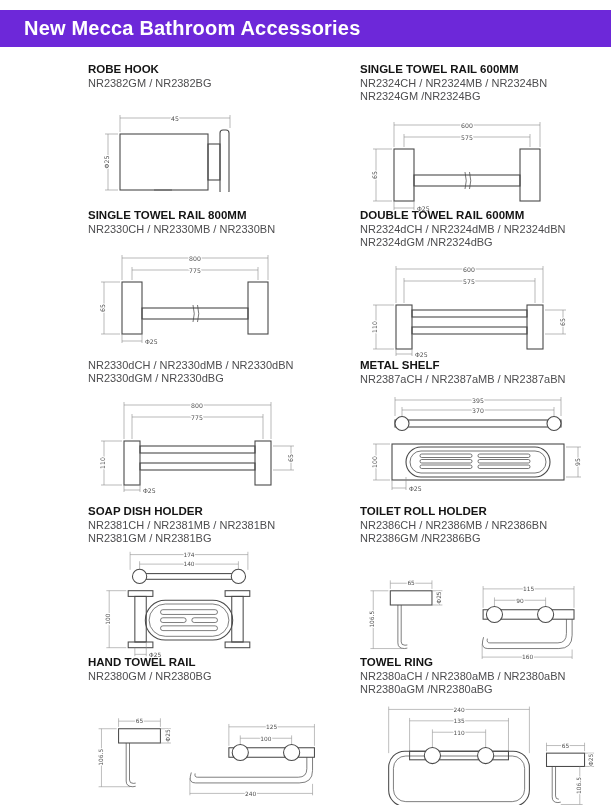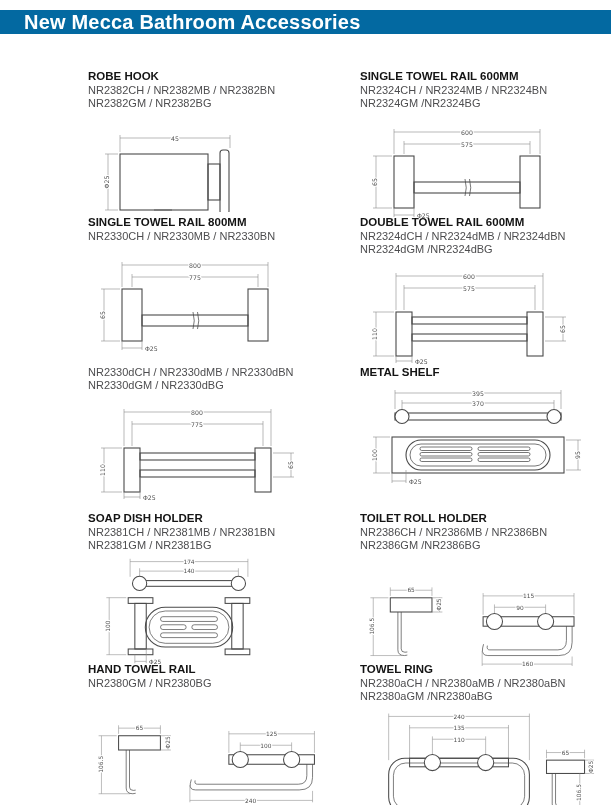--- a/index.html
+++ b/index.html
@@ -1,27 +1,27 @@
 <!DOCTYPE html>
 <html><head>
 <meta charset="utf-8">
 <style>
   html,body{margin:0;padding:0;}
   body{
     width:611px;height:805px;background:#ffffff;overflow:hidden;
     font-family:"Liberation Sans", sans-serif;
   }
-  .header-bar{margin-top:10px;height:24px;background:#0369a1;display:flex;align-items:center;}
+  .header-bar{margin-top:10px;height:37px;background:#6d28d9;display:flex;align-items:center;}
   .header-title{color:#ffffff;font-size:20px;font-weight:bold;padding-left:24px;letter-spacing:.2px;}
   .grid{
     margin-left:88px;margin-top:16px;display:grid;
     grid-template-columns:272px 251px;
     grid-template-rows:146px 150px 146px 151px 157px;
   }
-  .card{overflow:visible;margin-top:20px;}
+  .card{overflow:visible;}
   .title{font-size:11.5px;font-weight:bold;color:#141414;line-height:13px;margin:0 0 1px 0;}
   .models{font-size:11px;color:#4d4d4f;line-height:13px;white-space:nowrap;}
   svg.drawing{display:block;}
   .outline{fill:none;stroke:#4a4a4a;stroke-width:1.1;}
   .thin{fill:none;stroke:#4a4a4a;stroke-width:.75;}
   .dim{fill:none;stroke:#8c8c8c;stroke-width:.6;}
   .wfill{fill:#ffffff;stroke:#4a4a4a;stroke-width:1.1;}
   .dimtext{
     font-family:"DejaVu Sans", sans-serif;font-size:6.2px;fill:#4f4f4f;
     stroke:#ffffff;stroke-width:2.4px;paint-order:stroke;stroke-linejoin:round;
@@ -33,21 +33,20 @@
 <body>
 
 <div class="header-bar">
   <div class="header-title">New Mecca Bathroom Accessories</div>
 </div>
 
 <div class="grid">
 
   <div class="card">
     <div class="title">ROBE HOOK</div>
-    <div class="models">NR2382CH / NR2382MB / NR2382BN</div>
     <div class="models">NR2382GM / NR2382BG</div>
     <svg class="drawing" width="150" height="88" viewBox="0 0 150 88" style="margin:14px 0 0 10px">
       <line class="dim" x1="22" y1="14" x2="132" y2="14"></line>
       <line class="dim" x1="22" y1="28" x2="22" y2="11"></line>
       <line class="dim" x1="132" y1="24" x2="132" y2="11"></line>
       <text class="dimtext" x="77" y="16.5">45</text>
       <line class="dim" x1="10" y1="30" x2="10" y2="86"></line>
       <line class="dim" x1="20" y1="30" x2="7" y2="30"></line>
       <line class="dim" x1="20" y1="86" x2="7" y2="86"></line>
       <text class="dimtext" transform="rotate(-90 9 58)" x="9" y="60.2">Φ25</text>
@@ -173,20 +172,21 @@
       <rect class="outline" x="50" y="72" width="115" height="7"></rect>
       <line class="dim" x1="34" y1="94" x2="34" y2="101"></line>
       <line class="dim" x1="50" y1="79" x2="50" y2="101"></line>
       <line class="dim" x1="34" y1="99" x2="50" y2="99"></line>
       <text class="dimtext ts" x="53" y="101.5">Φ25</text>
     </svg>
   </div>
 
   <div class="card">
     <div class="title">METAL SHELF</div>
+    <div class="models">NR2387aCH / NR2387aMB / NR2387aBN</div>
     <svg class="drawing" width="240" height="104" viewBox="0 0 240 104" style="margin:6px 0 0 2px">
       <g>
         <line class="dim" x1="33" y1="8" x2="199" y2="8"></line>
         <line class="dim" x1="33" y1="24" x2="33" y2="5"></line>
         <line class="dim" x1="199" y1="24" x2="199" y2="5"></line>
         <text class="dimtext" x="116" y="10.5">395</text>
         <line class="dim" x1="40" y1="18" x2="192" y2="18"></line>
         <line class="dim" x1="40" y1="24" x2="40" y2="15"></line>
         <line class="dim" x1="192" y1="24" x2="192" y2="15"></line>
         <text class="dimtext" x="116" y="20.5">370</text>

